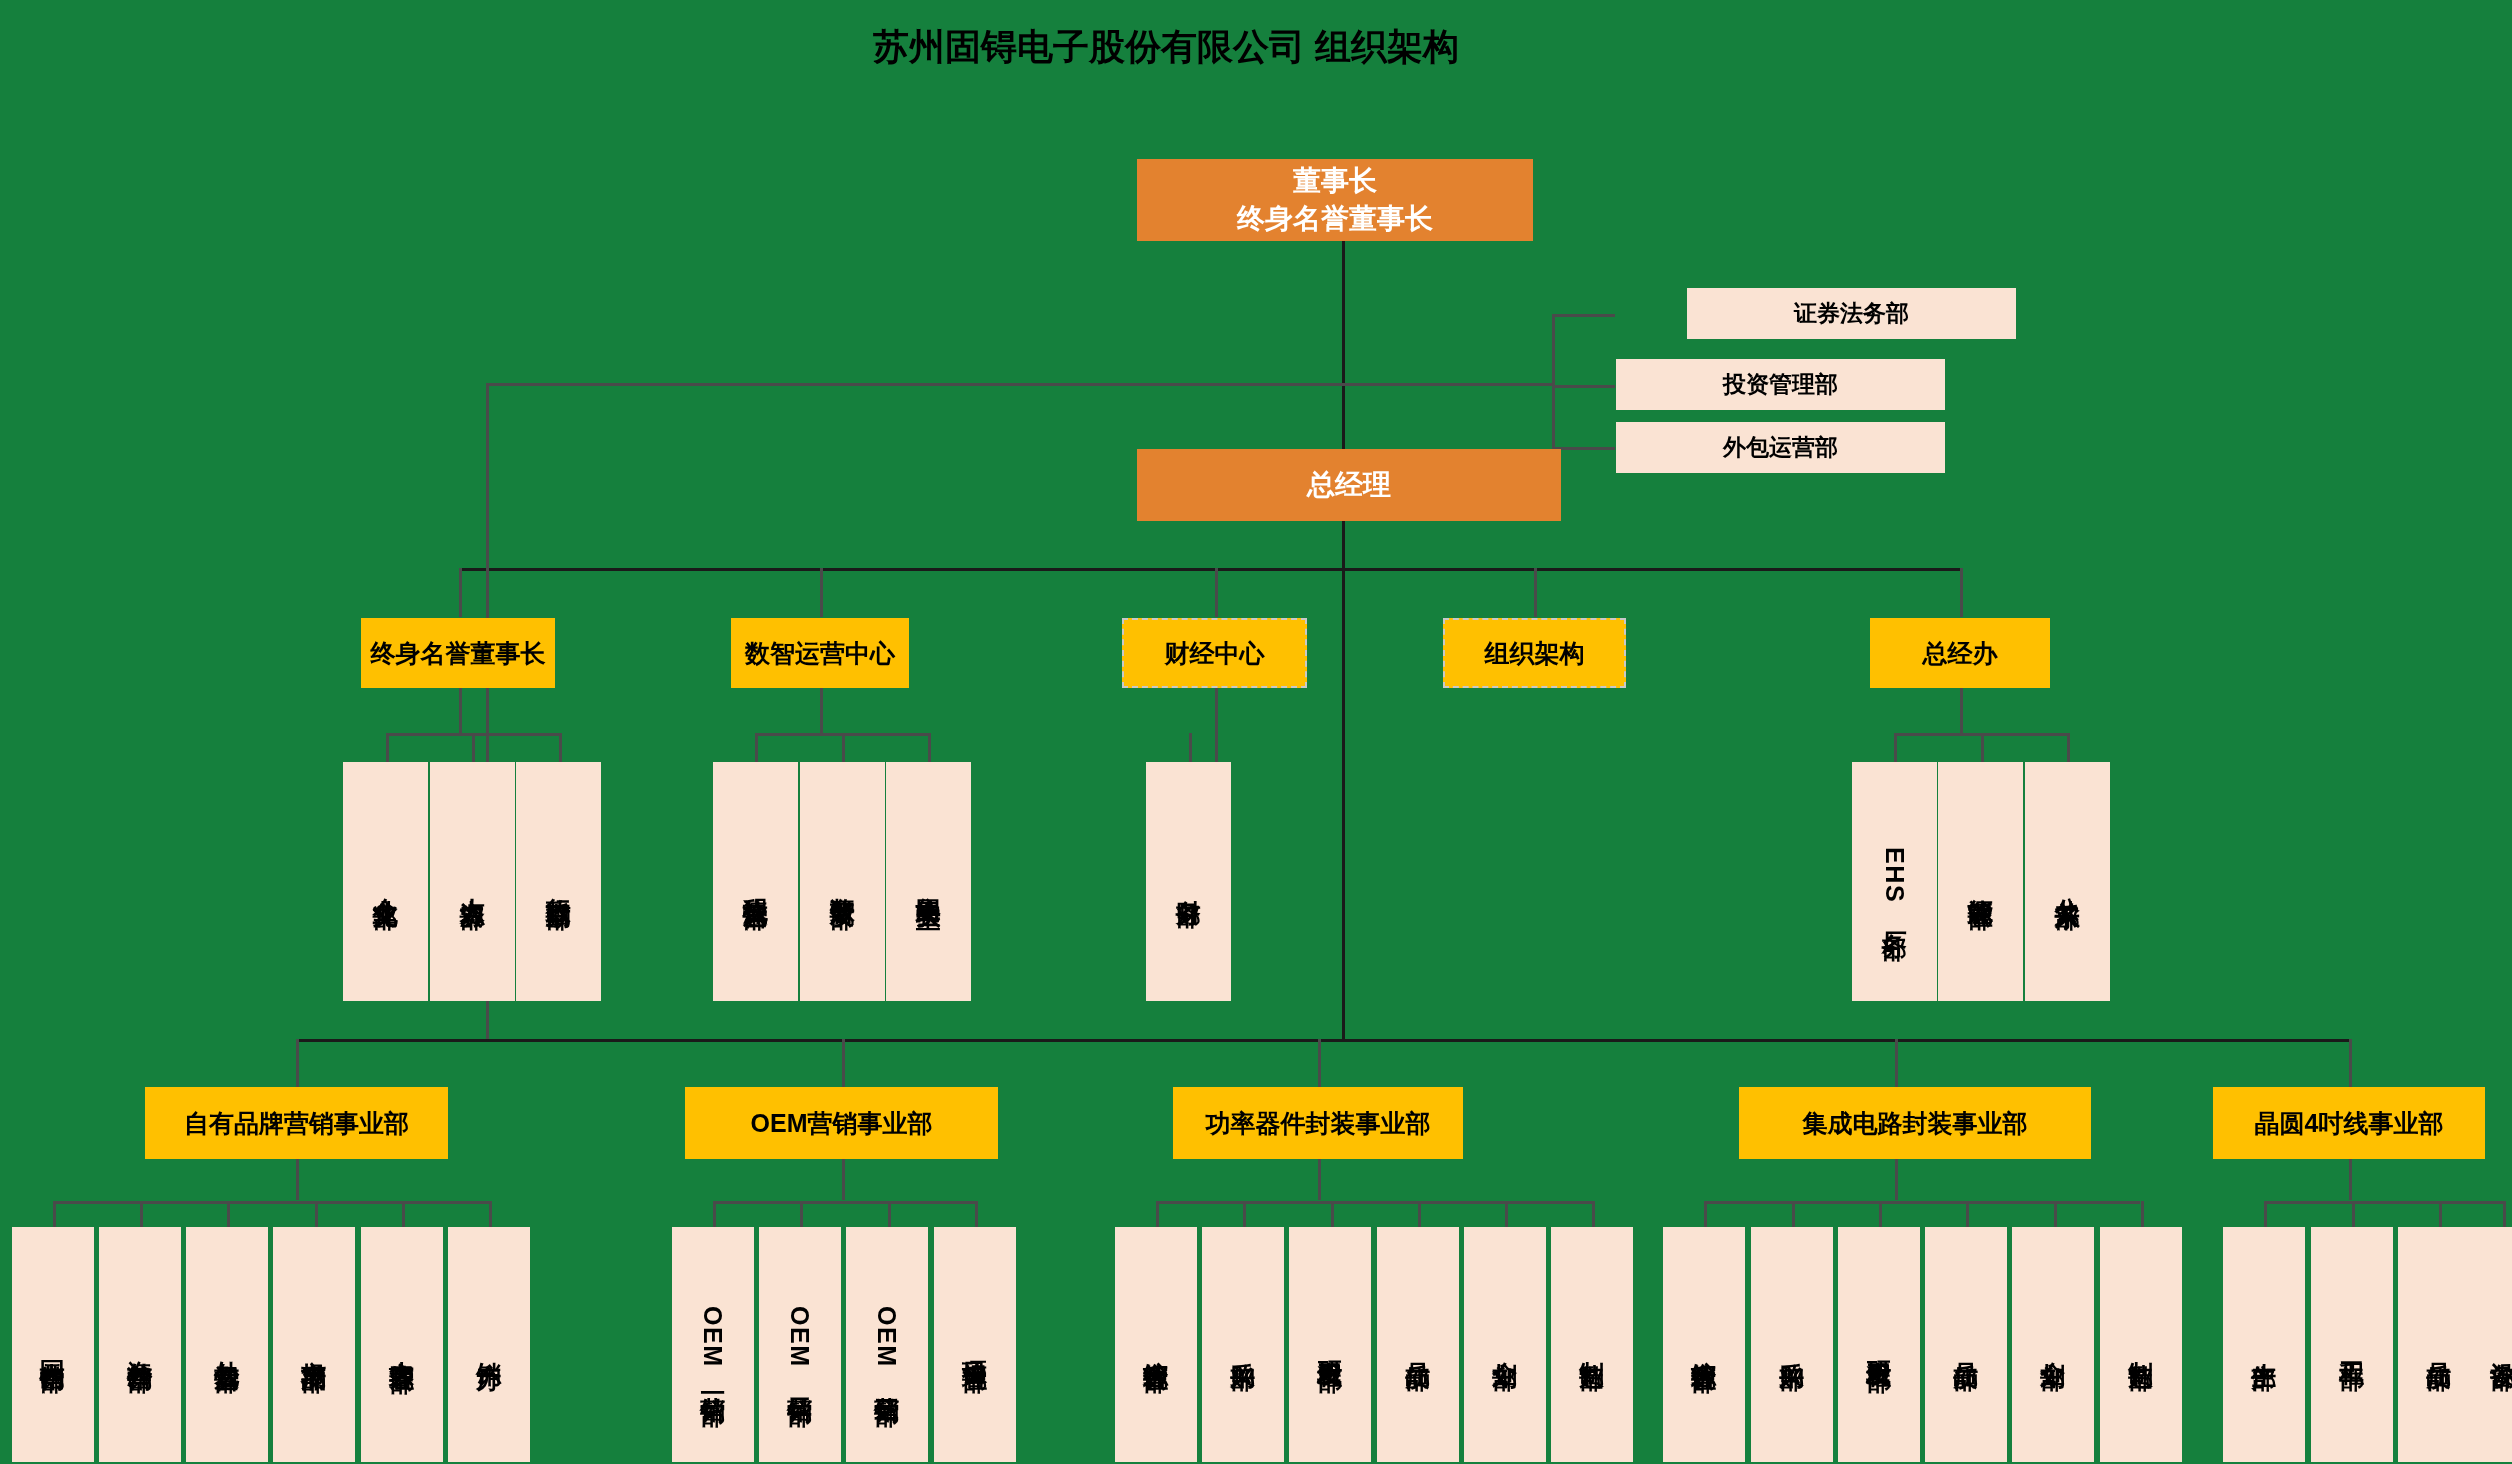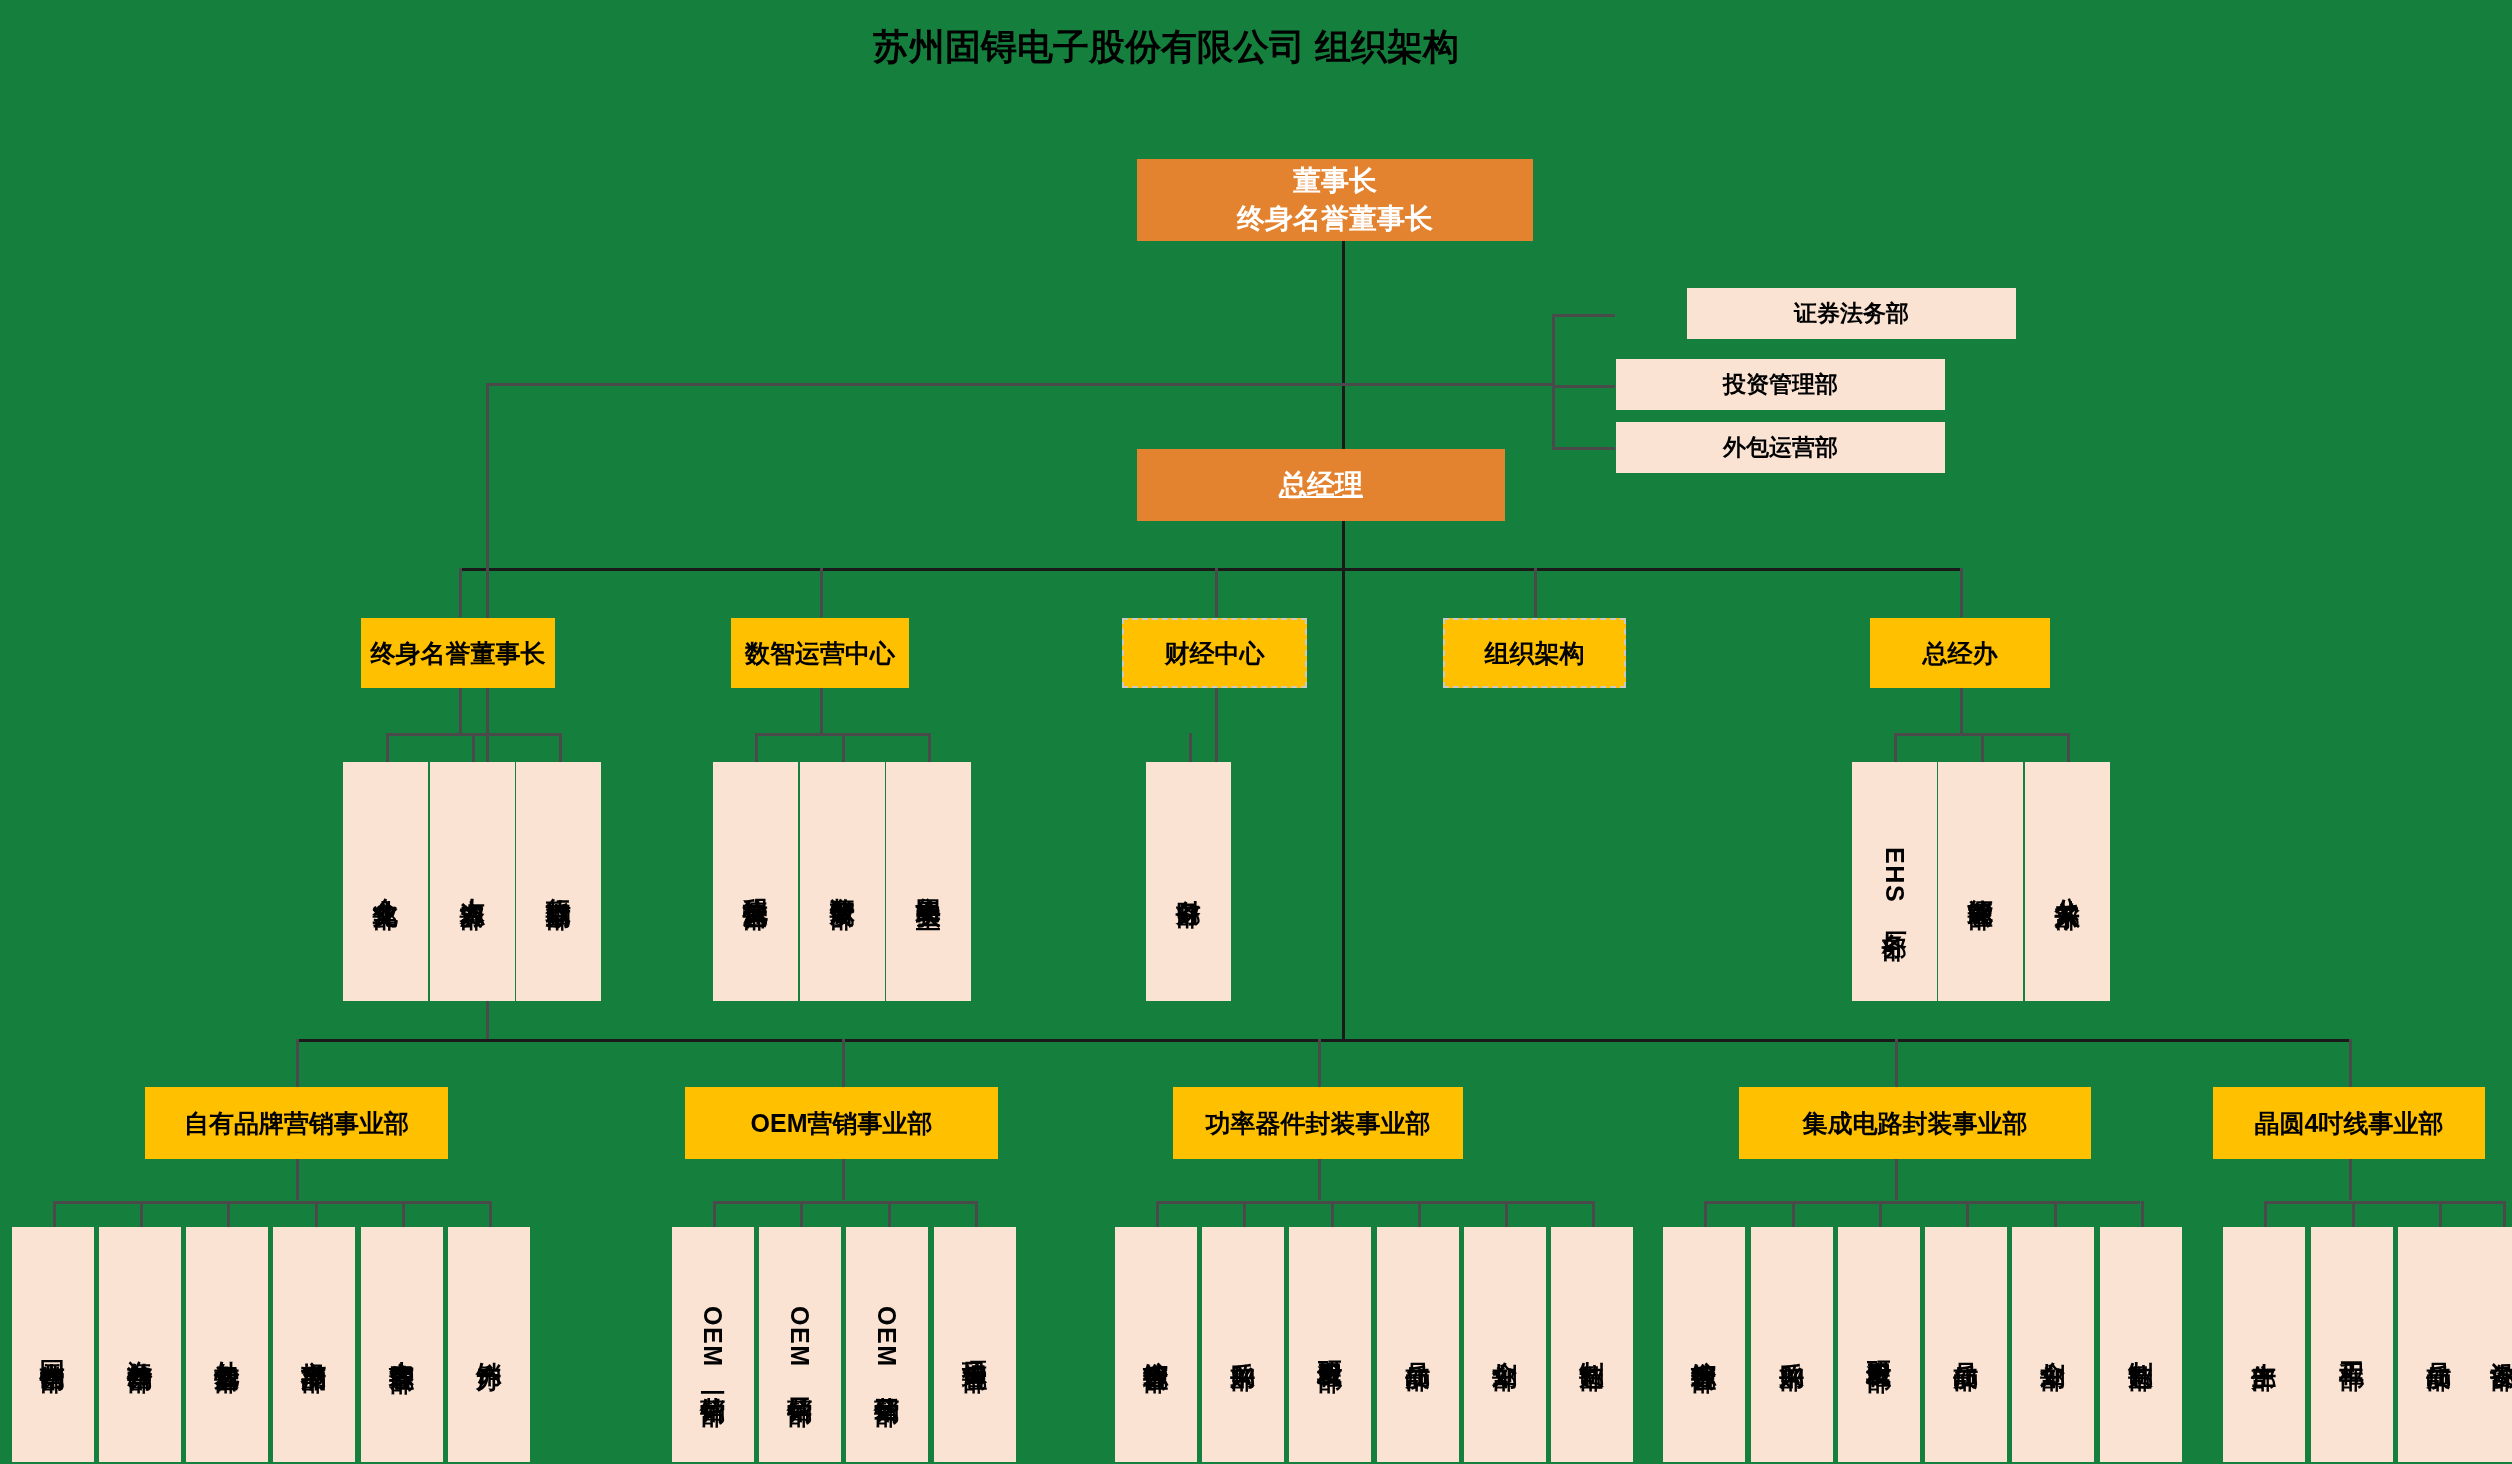--- a/index.html
+++ b/index.html
@@ -123,21 +123,21 @@
       <div class="line v thin" style="left: 2352px; top: 1201px; height: 26px;"></div>
       <div class="line v thin" style="left: 2439px; top: 1201px; height: 26px;"></div>
       <div class="line v thin" style="left: 2503px; top: 1201px; height: 26px;"></div>
     </div>
 
   <div id="nodes">
       <div class="node lv-exec" style="left: 1137px; top: 159px; width: 396px; height: 82px; font-size: 28px; flex-direction: column;">
         <div>董事长</div>
         <div>终身名誉董事长</div>
       </div>
-      <div class="node lv-exec" style="left: 1137px; top: 449px; width: 368px; height: 72px; font-size: 28px; text-decoration: underline;">总经理</div>
+      <div class="node lv-exec" style="left: 1137px; top: 449px; width: 424px; height: 72px; font-size: 28px;">总经理</div>
       <div class="node lv-staff" style="left: 1687px; top: 288px; width: 329px; height: 51px; font-size: 23px;">证券法务部</div>
       <div class="node lv-staff" style="left: 1616px; top: 359px; width: 329px; height: 51px; font-size: 23px;">投资管理部</div>
       <div class="node lv-staff" style="left: 1616px; top: 422px; width: 329px; height: 51px; font-size: 23px;">外包运营部</div>
       <div class="node lv-center" style="left: 361px; top: 618px; width: 194px; height: 70px; font-size: 25px;">终身名誉董事长</div>
       <div class="node lv-dept vert" style="left: 343px; top: 762px; width: 85px; height: 239px; font-size: 25px;">
         <span>企业文化部</span>
       </div>
       <div class="node lv-dept vert" style="left: 430px; top: 762px; width: 85px; height: 239px; font-size: 25px;">
         <span>人力资源部</span>
       </div>

